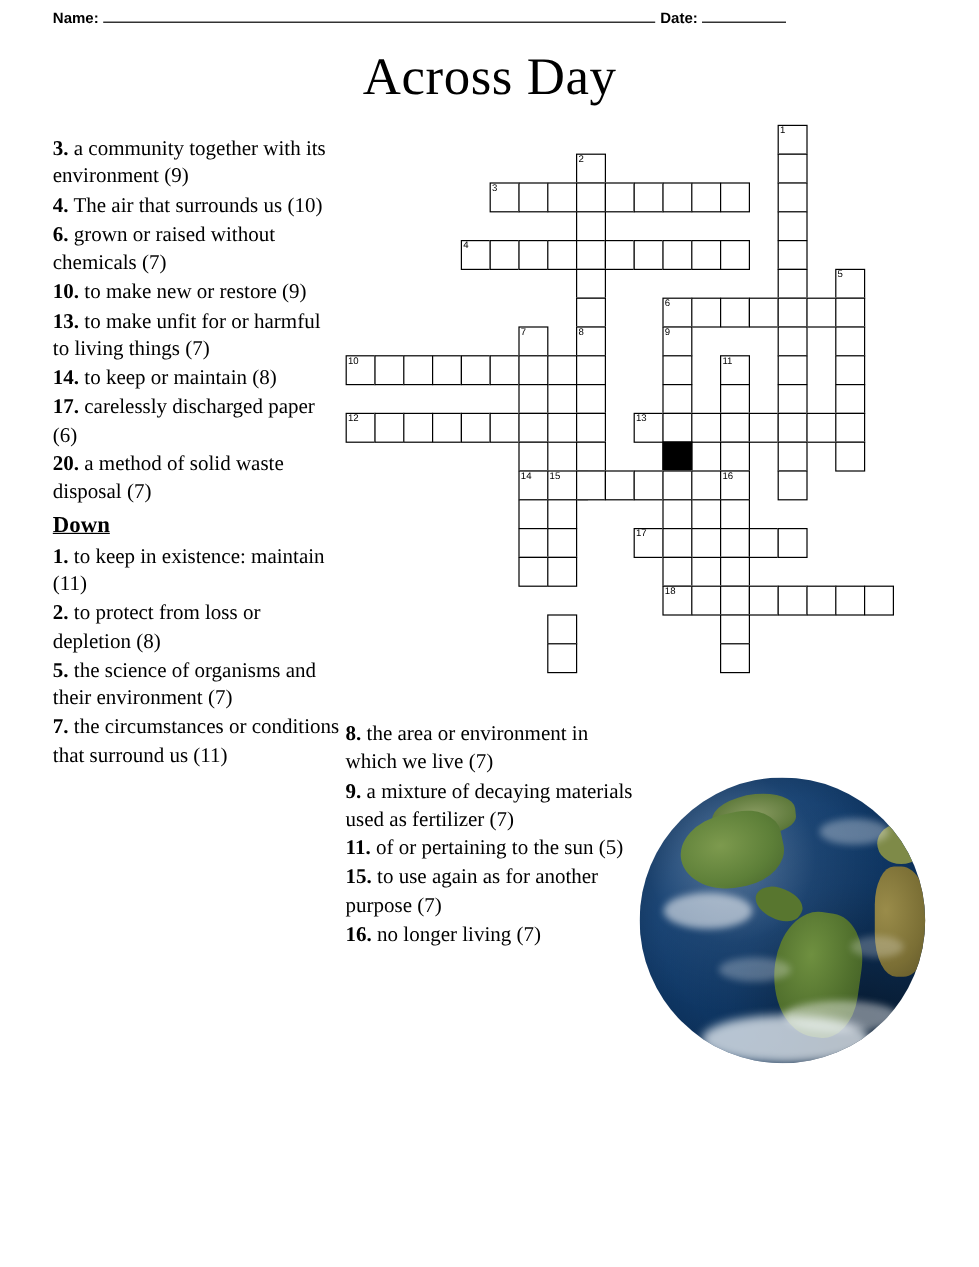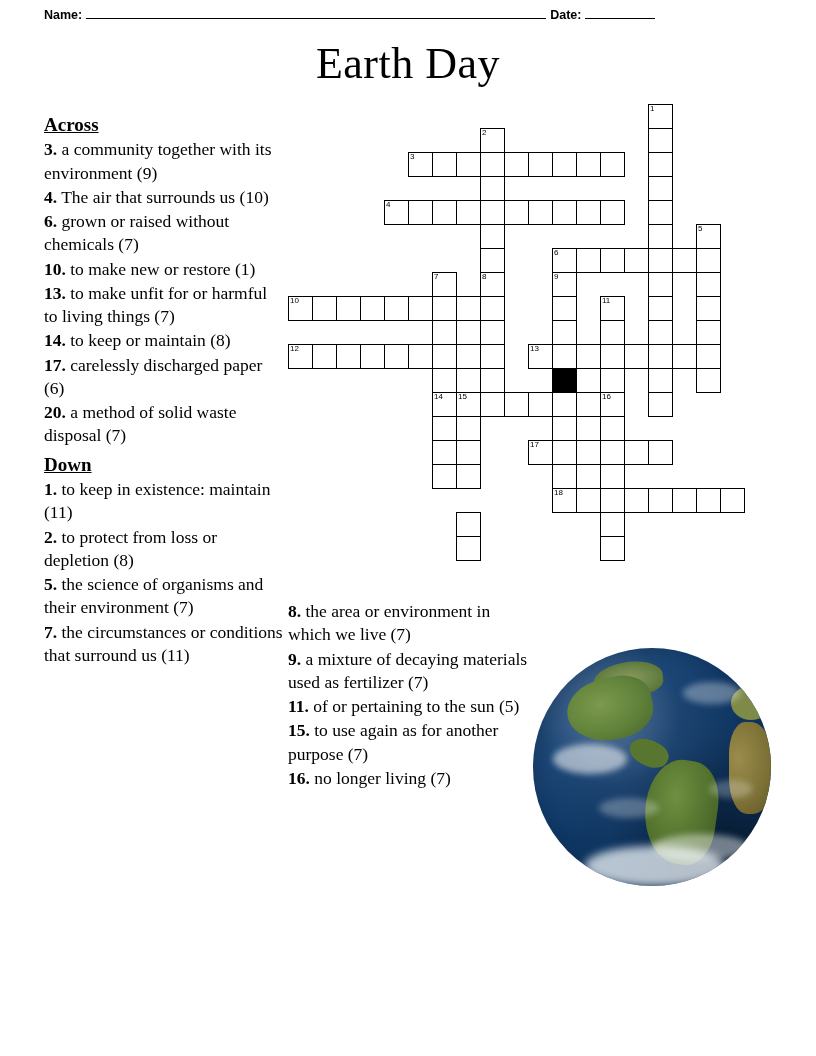--- a/index.html
+++ b/index.html
@@ -180,29 +180,28 @@
 </head>
 <body>
 
 <div class="namebar">
   <span class="lbl">Name:</span>
   <span class="rule rule-name"></span>
   <span class="lbl">Date:</span>
   <span class="rule rule-date"></span>
 </div>
 
-<div class="title">Earth Day</div>
+<div class="title">Across Day</div>
 
 <div class="clues col-left">
-  <div class="section-head">Across</div>
   <div id="across-list">
       <div class="clue"><b>3.</b><span> a community together with its environment (9)</span></div>
       <div class="clue"><b>4.</b><span> The air that surrounds us (10)</span></div>
       <div class="clue"><b>6.</b><span> grown or raised without chemicals (7)</span></div>
-      <div class="clue"><b>10.</b><span> to make new or restore (1)</span></div>
+      <div class="clue"><b>10.</b><span> to make new or restore (9)</span></div>
       <div class="clue"><b>13.</b><span> to make unfit for or harmful to living things (7)</span></div>
       <div class="clue"><b>14.</b><span> to keep or maintain (8)</span></div>
       <div class="clue"><b>17.</b><span> carelessly discharged paper (6)</span></div>
       <div class="clue"><b>20.</b><span> a method of solid waste disposal (7)</span></div>
     </div>
   <div class="section-head">Down</div>
   <div id="down-left-list">
       <div class="clue"><b>1.</b><span> to keep in existence: maintain (11)</span></div>
       <div class="clue"><b>2.</b><span> to protect from loss or depletion (8)</span></div>
       <div class="clue"><b>5.</b><span> the science of organisms and their environment (7)</span></div>

